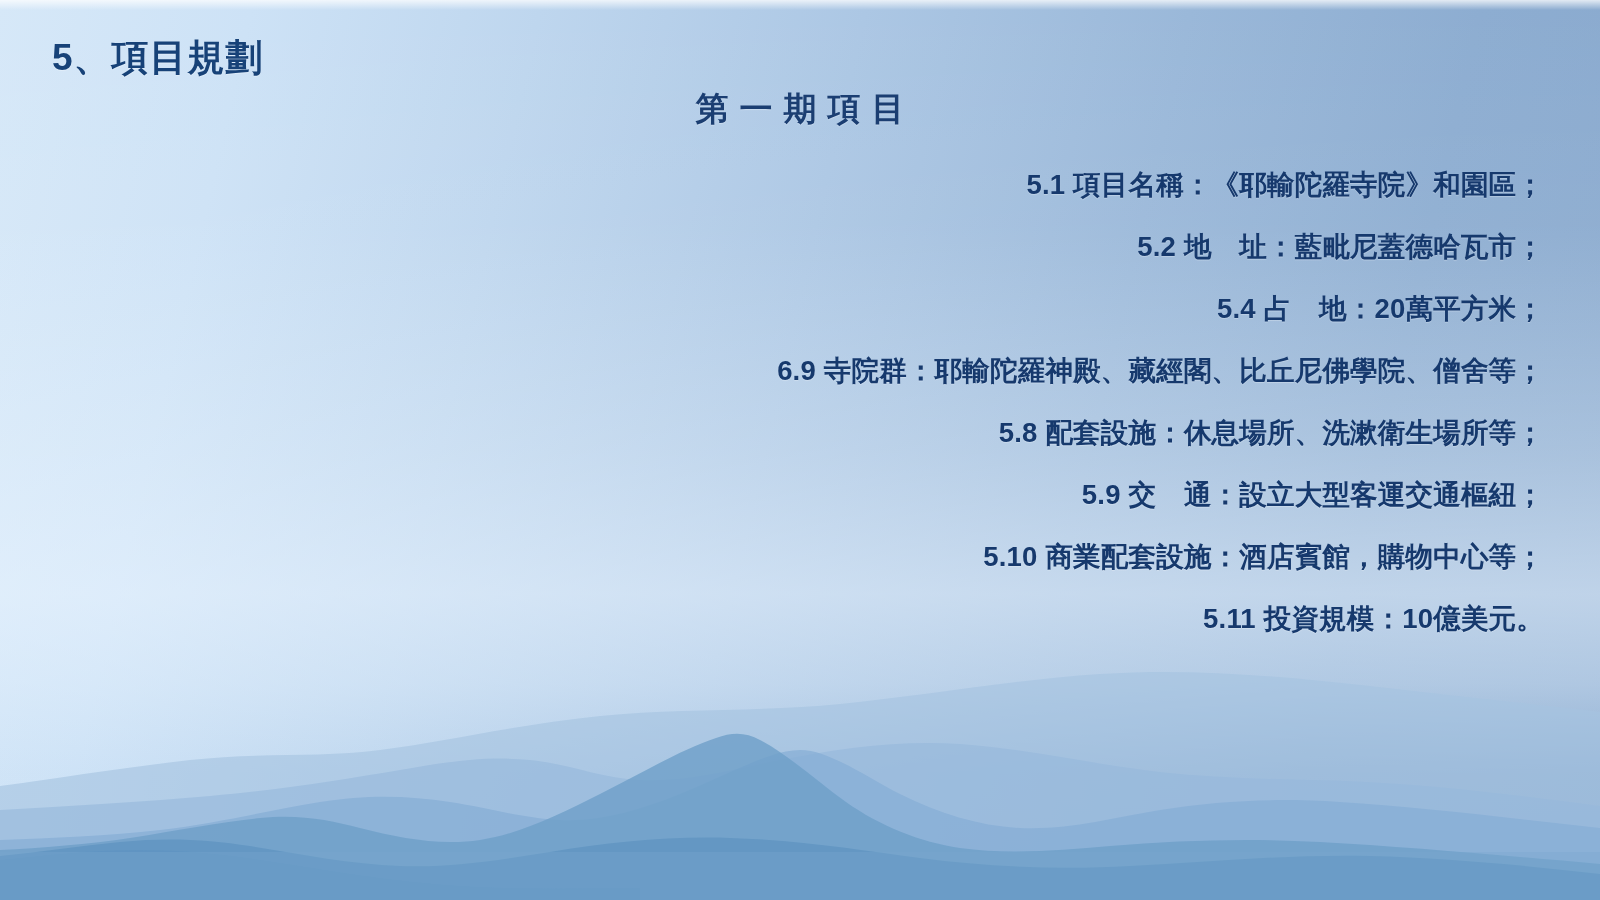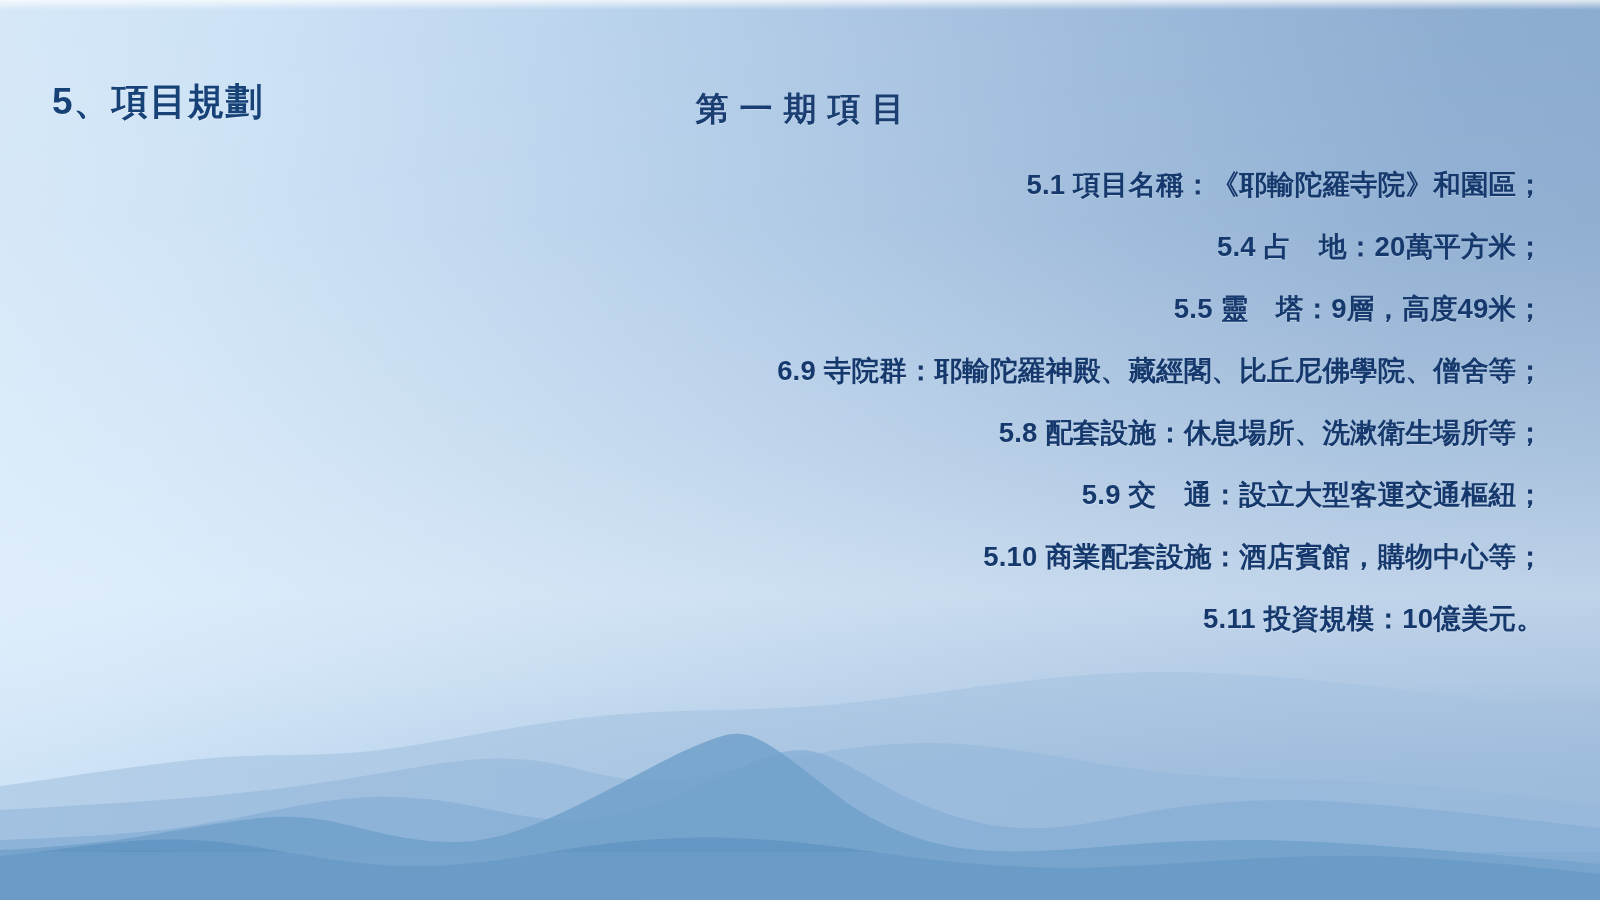--- a/index.html
+++ b/index.html
@@ -64,21 +64,20 @@
   .title {
     position: absolute;
     left: 52px;
     top: 33px;
     font-size: 37px;
     font-weight: bold;
     color: #174278;
     letter-spacing: 1px;
     white-space: nowrap;
     text-shadow: 0 1px 1px rgba(255,255,255,0.35);
-    margin-top: 44px;
   }
   .subtitle {
     position: absolute;
     left: 0;
     top: 87px;
     width: 1600px;
     text-align: center;
     font-size: 33px;
     font-weight: bold;
     color: #1b3e72;
@@ -180,22 +179,22 @@
       <rect x="0" y="0" width="1600" height="48" fill="#7aa8cf"></rect>
     </svg>
   </div>
 
   <div class="title">5、項目規劃</div>
 
   <div class="subtitle">第一期項目</div>
 
   <div class="body-list">
     <div class="body-line">5.1 項目名稱：《耶輸陀羅寺院》和園區；</div>
+    <div class="body-line">5.2 地　址：藍毗尼蓋德哈瓦市；</div>
     <div class="body-line">5.4 占　地：20萬平方米；</div>
-    <div class="body-line">5.5 靈　塔：9層，高度49米；</div>
     <div class="body-line">6.9 寺院群：耶輸陀羅神殿、藏經閣、比丘尼佛學院、僧舍等；</div>
     <div class="body-line">5.8 配套設施：休息場所、洗漱衛生場所等；</div>
     <div class="body-line">5.9 交　通：設立大型客運交通樞紐；</div>
     <div class="body-line">5.10 商業配套設施：酒店賓館，購物中心等；</div>
     <div class="body-line">5.11 投資規模：10億美元。</div>
   </div>
 
 </div>
 
 </body></html>

